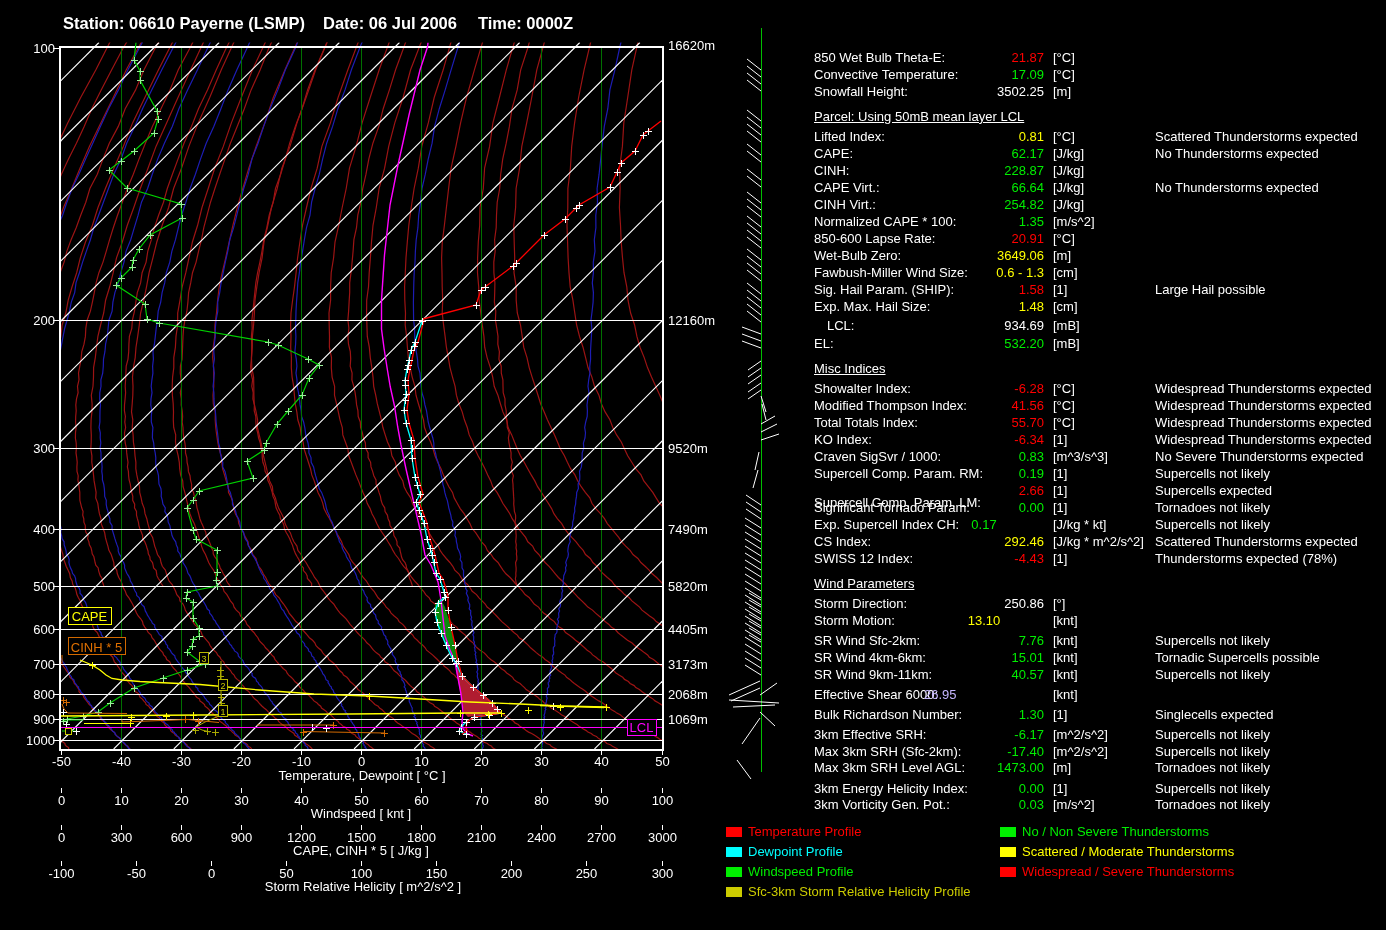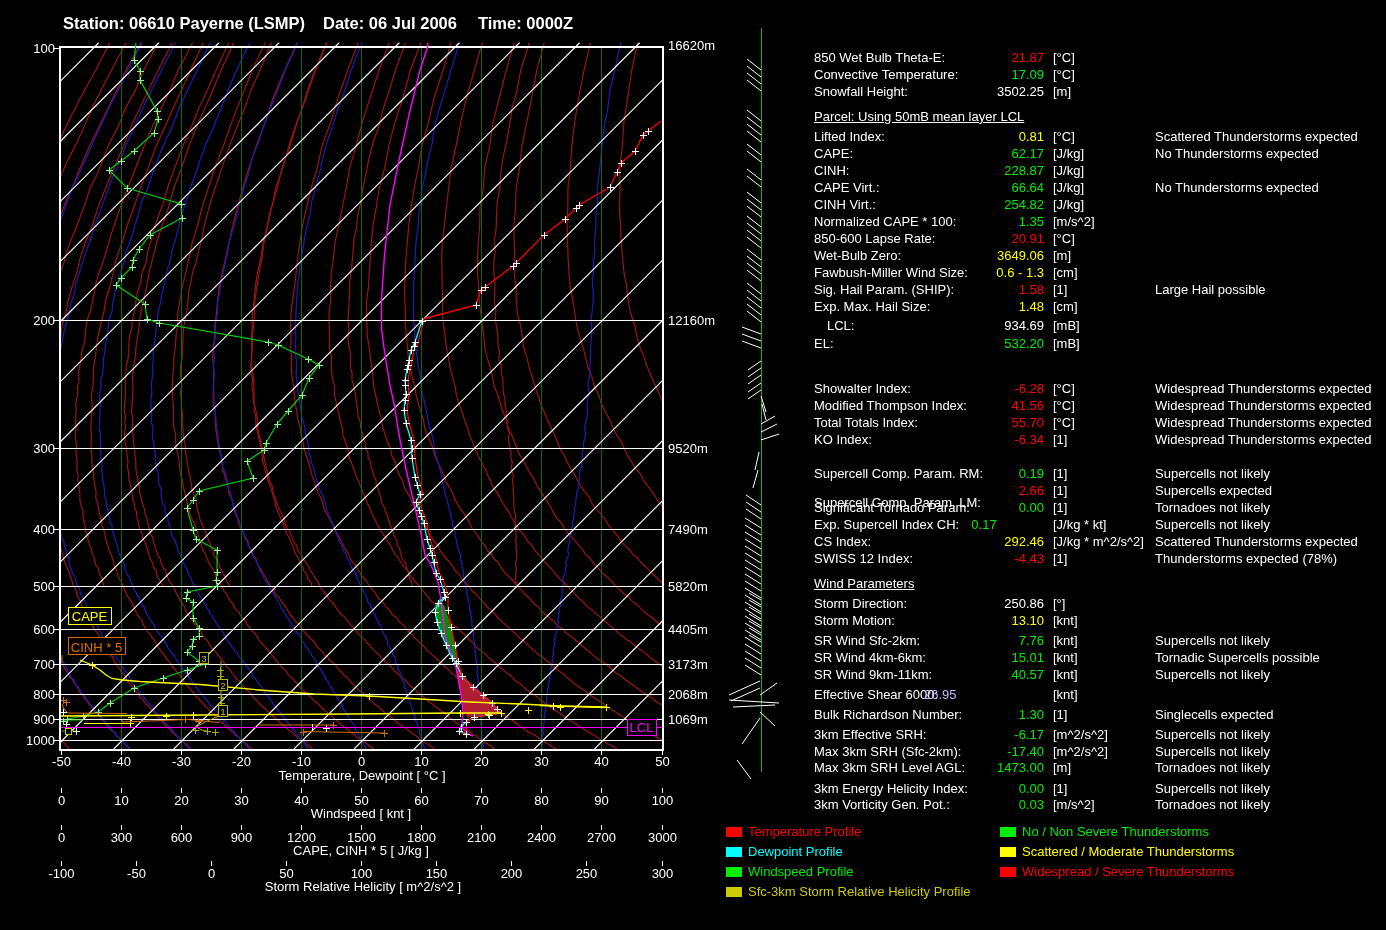--- a/index.html
+++ b/index.html
@@ -655,20 +655,23 @@
 <line x1="760" y1="712" x2="775" y2="726" stroke="#ffffff" stroke-width="1"></line>
 <line x1="760" y1="718" x2="742" y2="744" stroke="#ffffff" stroke-width="1"></line>
 <line x1="737" y1="760" x2="751" y2="779" stroke="#ffffff" stroke-width="1"></line>
 </svg>
 <div style="position:absolute;left:63px;top:14px;font-size:16.5px;font-weight:bold;">Station: 06610 Payerne (LSMP)</div>
 <div style="position:absolute;left:323px;top:14px;font-size:16.5px;font-weight:bold;">Date: 06 Jul 2006</div>
 <div style="position:absolute;left:478px;top:14px;font-size:16.5px;font-weight:bold;">Time: 0000Z</div>
 <div style="position:absolute;top:107.7px;left:0;width:1386px;height:17px;line-height:17px;">
       <span style="position:absolute;left:814px;text-decoration:underline">Parcel: Using 50mB mean layer LCL</span>
     </div>
+<div style="position:absolute;top:359.6px;left:0;width:1386px;height:17px;line-height:17px;">
+      <span style="position:absolute;left:814px;text-decoration:underline">Misc Indices</span>
+    </div>
 <div style="position:absolute;top:574.6px;left:0;width:1386px;height:17px;line-height:17px;">
       <span style="position:absolute;left:814px;text-decoration:underline">Wind Parameters</span>
     </div>
 <div style="position:absolute;top:49.0px;left:0;width:1386px;height:17px;line-height:17px;">
       <span style="position:absolute;left:814px;">850 Wet Bulb Theta-E:</span>
       <span style="position:absolute;left:924px;width:120px;text-align:right;color:#ff0000">21.87</span>
       <span style="position:absolute;left:1053px;">[°C]</span>
     </div>
 <div style="position:absolute;top:65.7px;left:0;width:1386px;height:17px;line-height:17px;">
       <span style="position:absolute;left:814px;">Convective Temperature:</span>
@@ -766,20 +769,26 @@
       <span style="position:absolute;left:924px;width:120px;text-align:right;color:#ff0000">55.70</span>
       <span style="position:absolute;left:1053px;">[°C]</span>
       <span style="position:absolute;left:1155px;">Widespread Thunderstorms expected</span>
     </div>
 <div style="position:absolute;top:431.0px;left:0;width:1386px;height:17px;line-height:17px;">
       <span style="position:absolute;left:814px;">KO Index:</span>
       <span style="position:absolute;left:924px;width:120px;text-align:right;color:#ff0000">-6.34</span>
       <span style="position:absolute;left:1053px;">[1]</span>
       <span style="position:absolute;left:1155px;">Widespread Thunderstorms expected</span>
     </div>
+<div style="position:absolute;top:448.1px;left:0;width:1386px;height:17px;line-height:17px;">
+      <span style="position:absolute;left:814px;">Craven SigSvr / 1000:</span>
+      <span style="position:absolute;left:924px;width:120px;text-align:right;color:#00ee00">0.83</span>
+      <span style="position:absolute;left:1053px;">[m^3/s^3]</span>
+      <span style="position:absolute;left:1155px;">No Severe Thunderstorms expected</span>
+    </div>
 <div style="position:absolute;top:464.8px;left:0;width:1386px;height:17px;line-height:17px;">
       <span style="position:absolute;left:814px;">Supercell Comp. Param. RM:</span>
       <span style="position:absolute;left:924px;width:120px;text-align:right;color:#00ee00">0.19</span>
       <span style="position:absolute;left:1053px;">[1]</span>
       <span style="position:absolute;left:1155px;">Supercells not likely</span>
     </div>
 <div style="position:absolute;top:482.0px;left:0;width:1386px;height:17px;line-height:17px;">
       <span style="position:absolute;left:814px;margin-top:12px;">Supercell Comp. Param. LM:</span>
       <span style="position:absolute;left:924px;width:120px;text-align:right;color:#ff0000">2.66</span>
       <span style="position:absolute;left:1053px;">[1]</span>
@@ -809,21 +818,21 @@
       <span style="position:absolute;left:1053px;">[1]</span>
       <span style="position:absolute;left:1155px;">Thunderstorms expected (78%)</span>
     </div>
 <div style="position:absolute;top:594.5px;left:0;width:1386px;height:17px;line-height:17px;">
       <span style="position:absolute;left:814px;">Storm Direction:</span>
       <span style="position:absolute;left:924px;width:120px;text-align:right;color:#ffffff">250.86</span>
       <span style="position:absolute;left:1053px;">[°]</span>
     </div>
 <div style="position:absolute;top:611.6px;left:0;width:1386px;height:17px;line-height:17px;">
       <span style="position:absolute;left:814px;">Storm Motion:</span>
-      <span style="position:absolute;left:924px;width:120px;text-align:right;color:#ffff00">13.10</span>
+      <span style="position:absolute;left:924px;width:120px;text-align:center;color:#ffff00">13.10</span>
       <span style="position:absolute;left:1053px;">[knt]</span>
     </div>
 <div style="position:absolute;top:631.5px;left:0;width:1386px;height:17px;line-height:17px;">
       <span style="position:absolute;left:814px;">SR Wind Sfc-2km:</span>
       <span style="position:absolute;left:924px;width:120px;text-align:right;color:#00ee00">7.76</span>
       <span style="position:absolute;left:1053px;">[knt]</span>
       <span style="position:absolute;left:1155px;">Supercells not likely</span>
     </div>
 <div style="position:absolute;top:648.7px;left:0;width:1386px;height:17px;line-height:17px;">
       <span style="position:absolute;left:814px;">SR Wind 4km-6km:</span>

